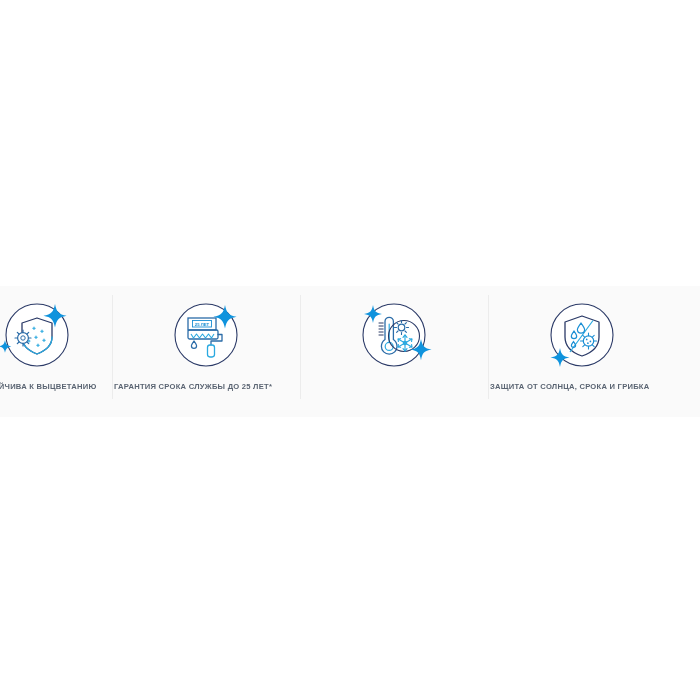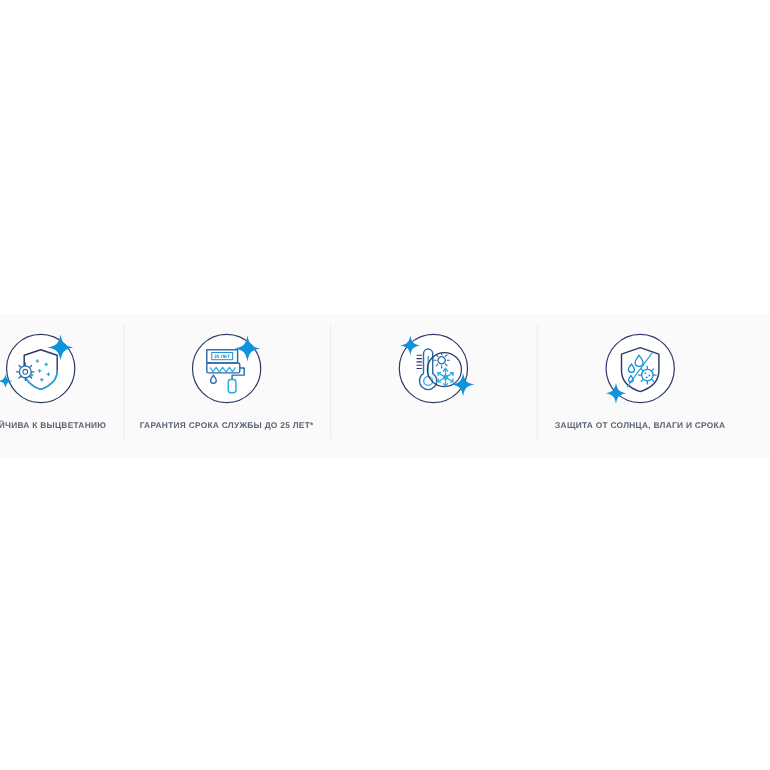--- a/index.html
+++ b/index.html
@@ -80,21 +80,21 @@
   .icon-wrap svg {
     display: block;
     width: 78px;
     height: 78px;
     overflow: visible;
   }
 
   .feature-label {
     margin-top: 8px;
     width: 100%;
-    text-align: center;
+    text-align: left;
     font-size: 7.6px;
     line-height: 10.5px;
     letter-spacing: 0.25px;
     color: #5a6472;
     font-weight: bold;
     font-family: "Liberation Sans", sans-serif;
     white-space: pre-line;
     padding: 0 2px;
     box-sizing: border-box;
   }
@@ -265,18 +265,18 @@
             <g fill="#1b8fd4">
               <circle cx="-1.8" cy="-1.6" r="0.85"></circle>
               <circle cx="1.9" cy="0.4" r="0.85"></circle>
               <circle cx="-0.6" cy="2.2" r="0.85"></circle>
             </g>
           </g>
 
           <path d="M17 52 C18.3 58.7 19.8 60.2 26.5 61.5 C19.8 62.8 18.3 64.3 17 71 C15.7 64.3 14.2 62.8 7.5 61.5 C14.2 60.2 15.7 58.7 17 52 Z" fill="#0f93dd"></path>
         </svg>
       </div>
-      <div class="feature-label">ЗАЩИТА ОТ СОЛНЦА, ВЛАГИ И СРОКА</div>
+      <div class="feature-label">ЗАЩИТА ОТ СОЛНЦА, СРОКА И ГРИБКА</div>
     </div>
 
   </div>
 
 </div>
 
 </body></html>

